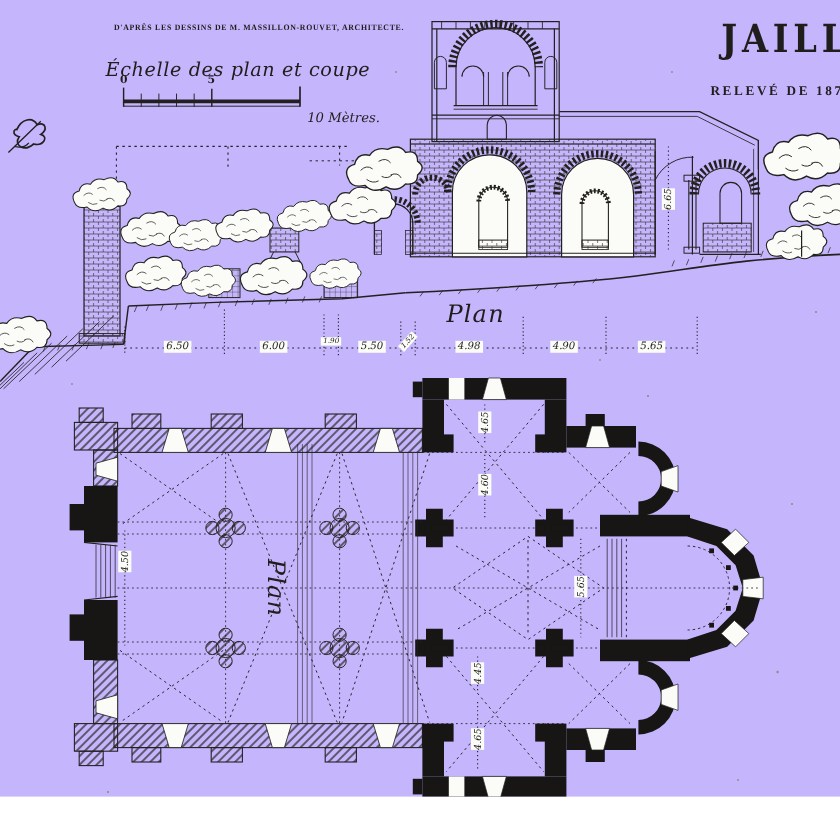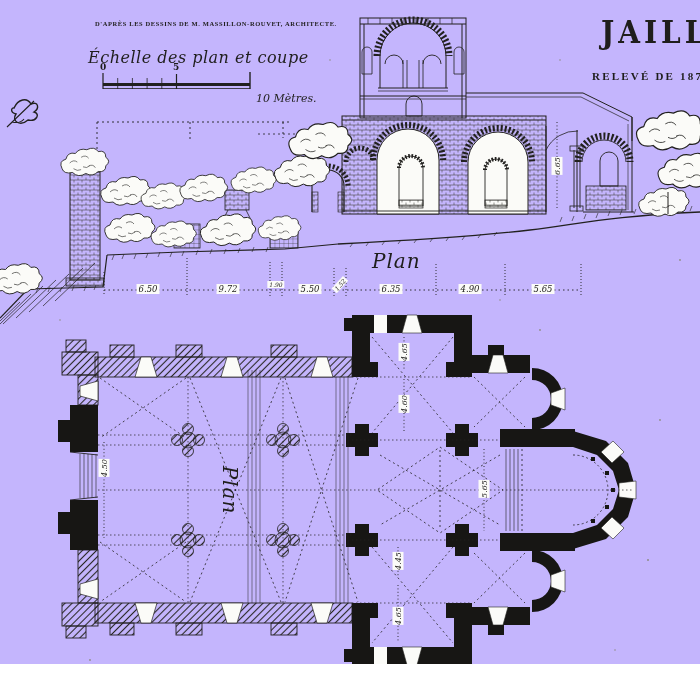--- a/index.html
+++ b/index.html
@@ -393,25 +393,25 @@
 <div class="t scale-end">10 Mètres.</div>
 
 <div class="t main-title">JAILLY</div>
 <div class="t subtitle">RELEVÉ DE 1876</div>
 
 <div class="t coupe-label">Plan</div>
 <div class="t plan-label">Plan</div>
 
 <div>
   <span class="dim" style="left:148px">6.50</span>
-  <span class="dim" style="left:228px">9.72</span>
+  <span class="dim" style="left:228px">6.00</span>
   <span class="dim dim-sm" style="left:276px">1.90</span>
   <span class="dim" style="left:310px">5.50</span>
   <span class="dim dim-sm dim-rot" style="left:340px">1.52</span>
-  <span class="dim" style="left:391px">6.35</span>
+  <span class="dim" style="left:391px">4.98</span>
   <span class="dim" style="left:470px">4.90</span>
   <span class="dim" style="left:543px">5.65</span>
 </div>
 
 <span class="vdim" style="left:557px;top:166px">6.65</span>
 <span class="vdim" style="left:104px;top:468px">4.50</span>
 <span class="vdim" style="left:404px;top:352px">4.65</span>
 <span class="vdim" style="left:404px;top:404px">4.60</span>
 <span class="vdim" style="left:484px;top:489px">5.65</span>
 <span class="vdim" style="left:398px;top:561px">4.45</span>

